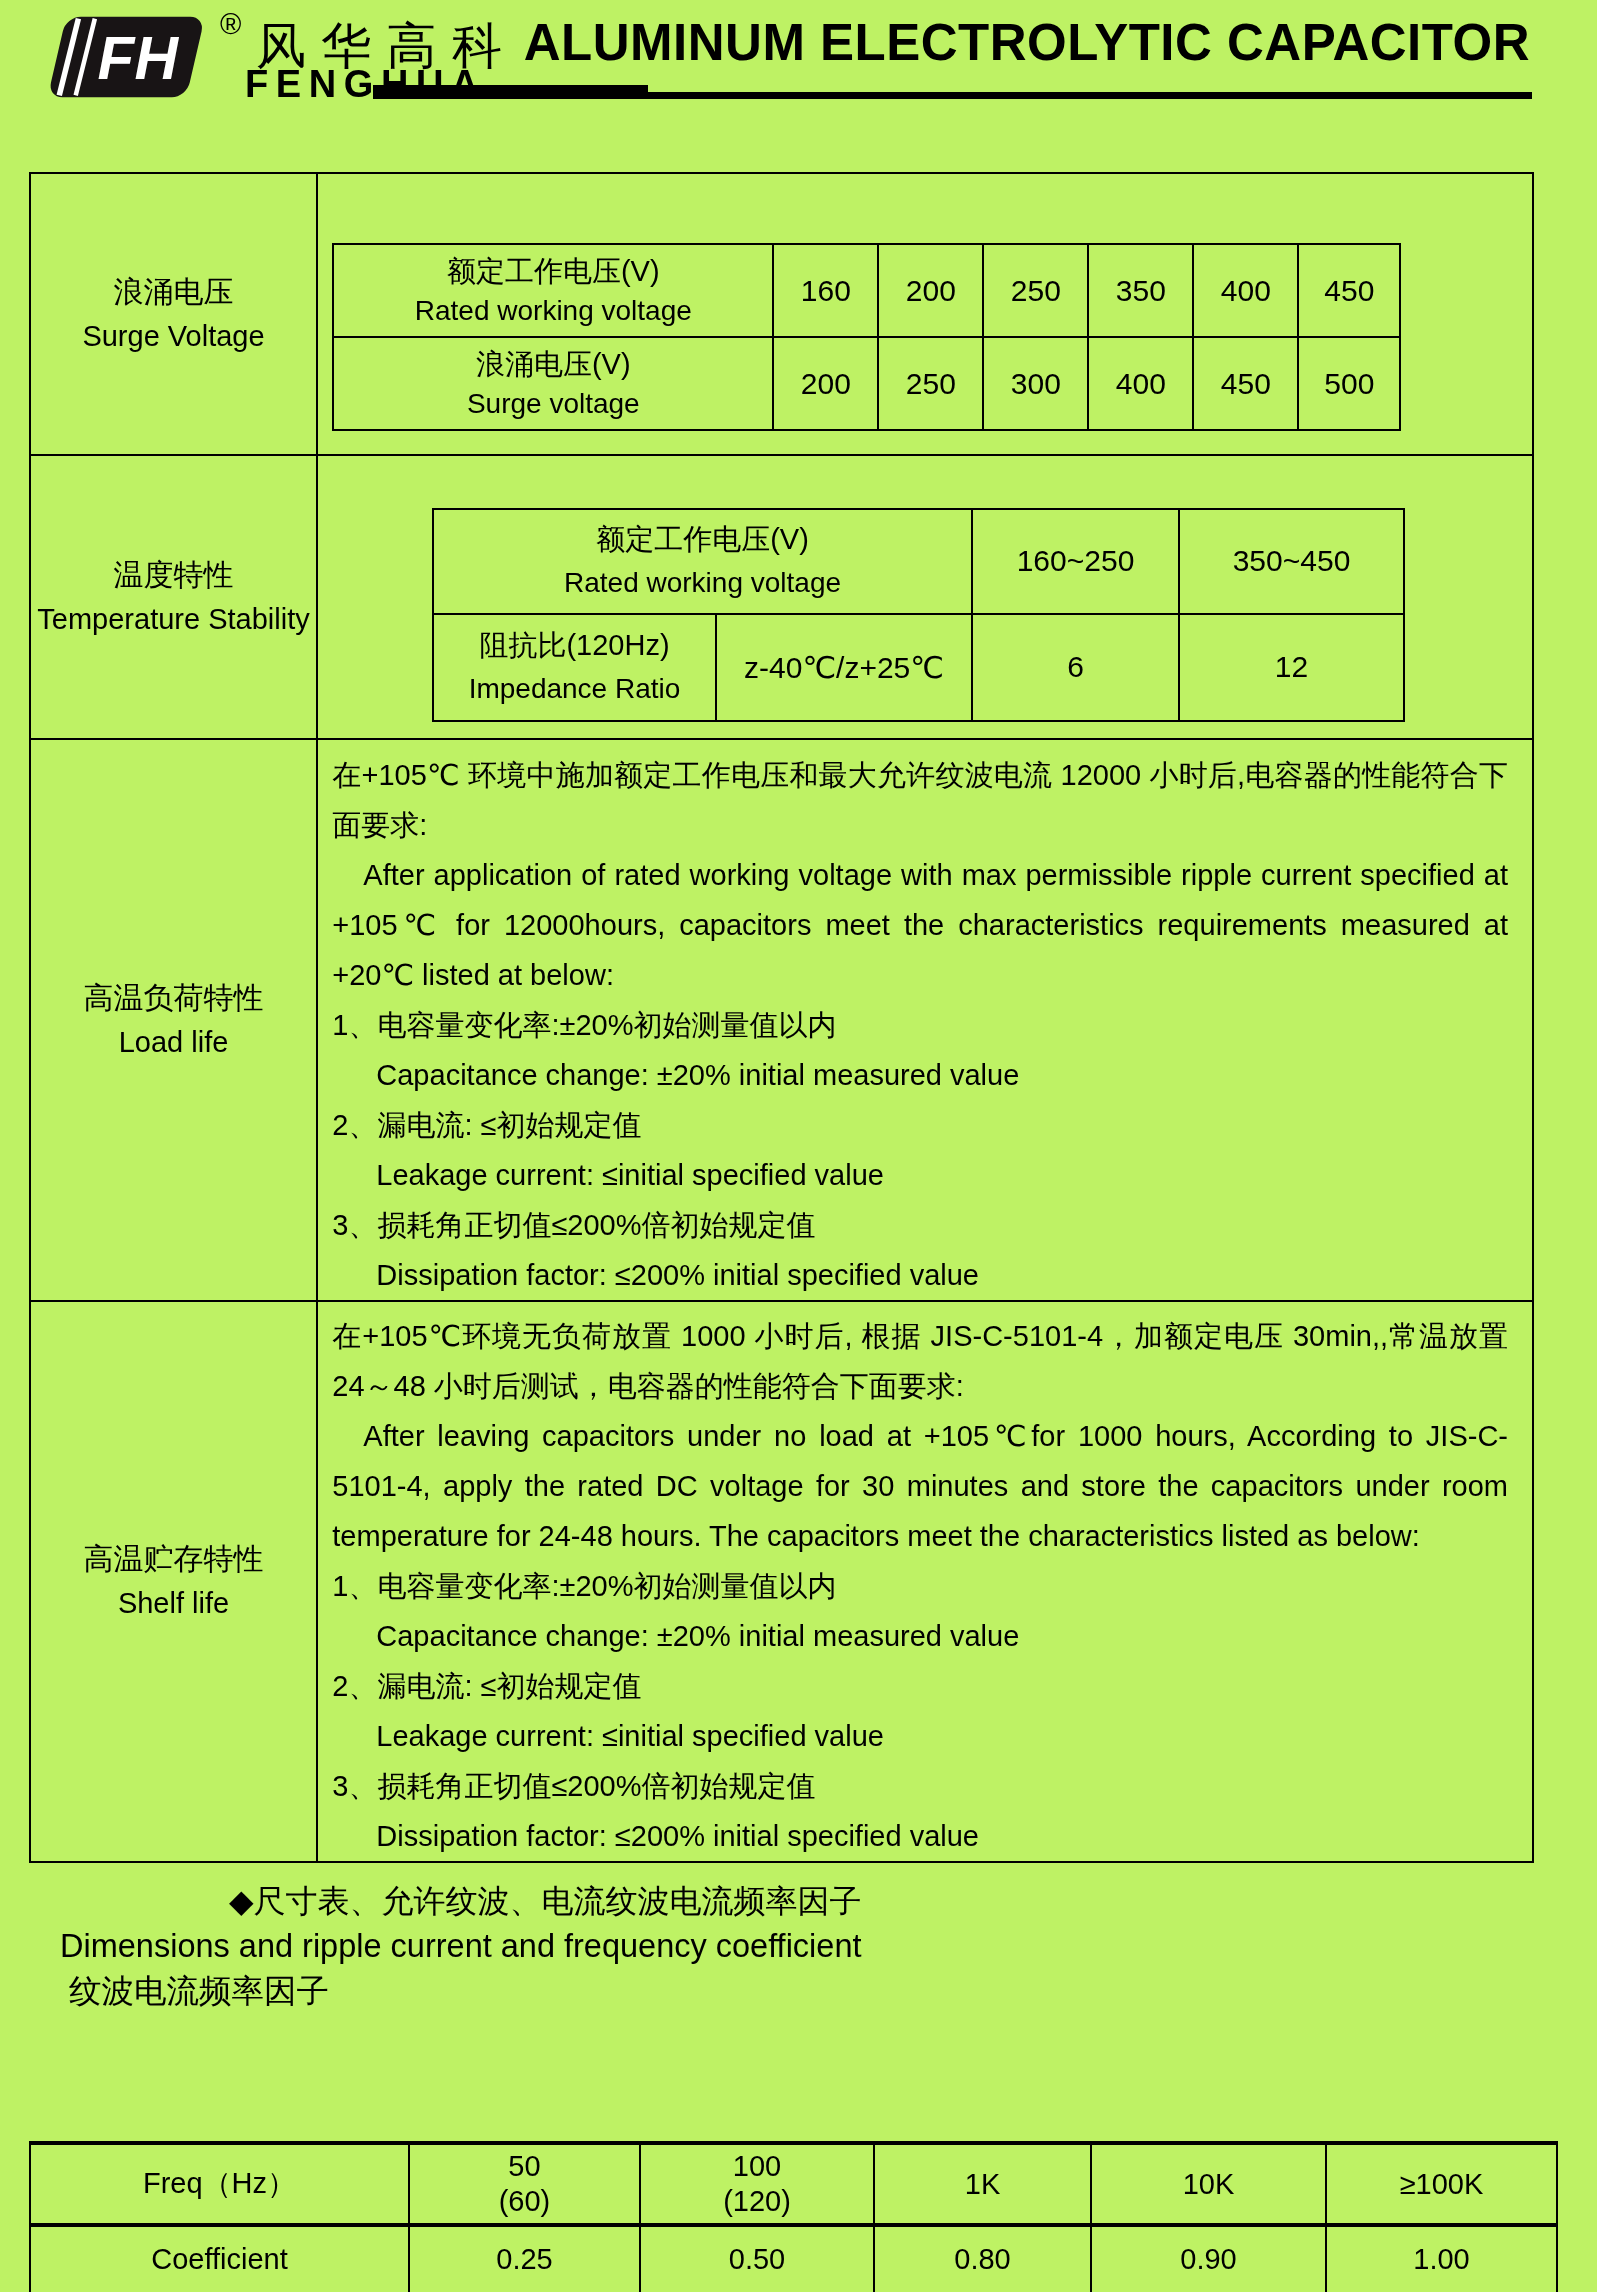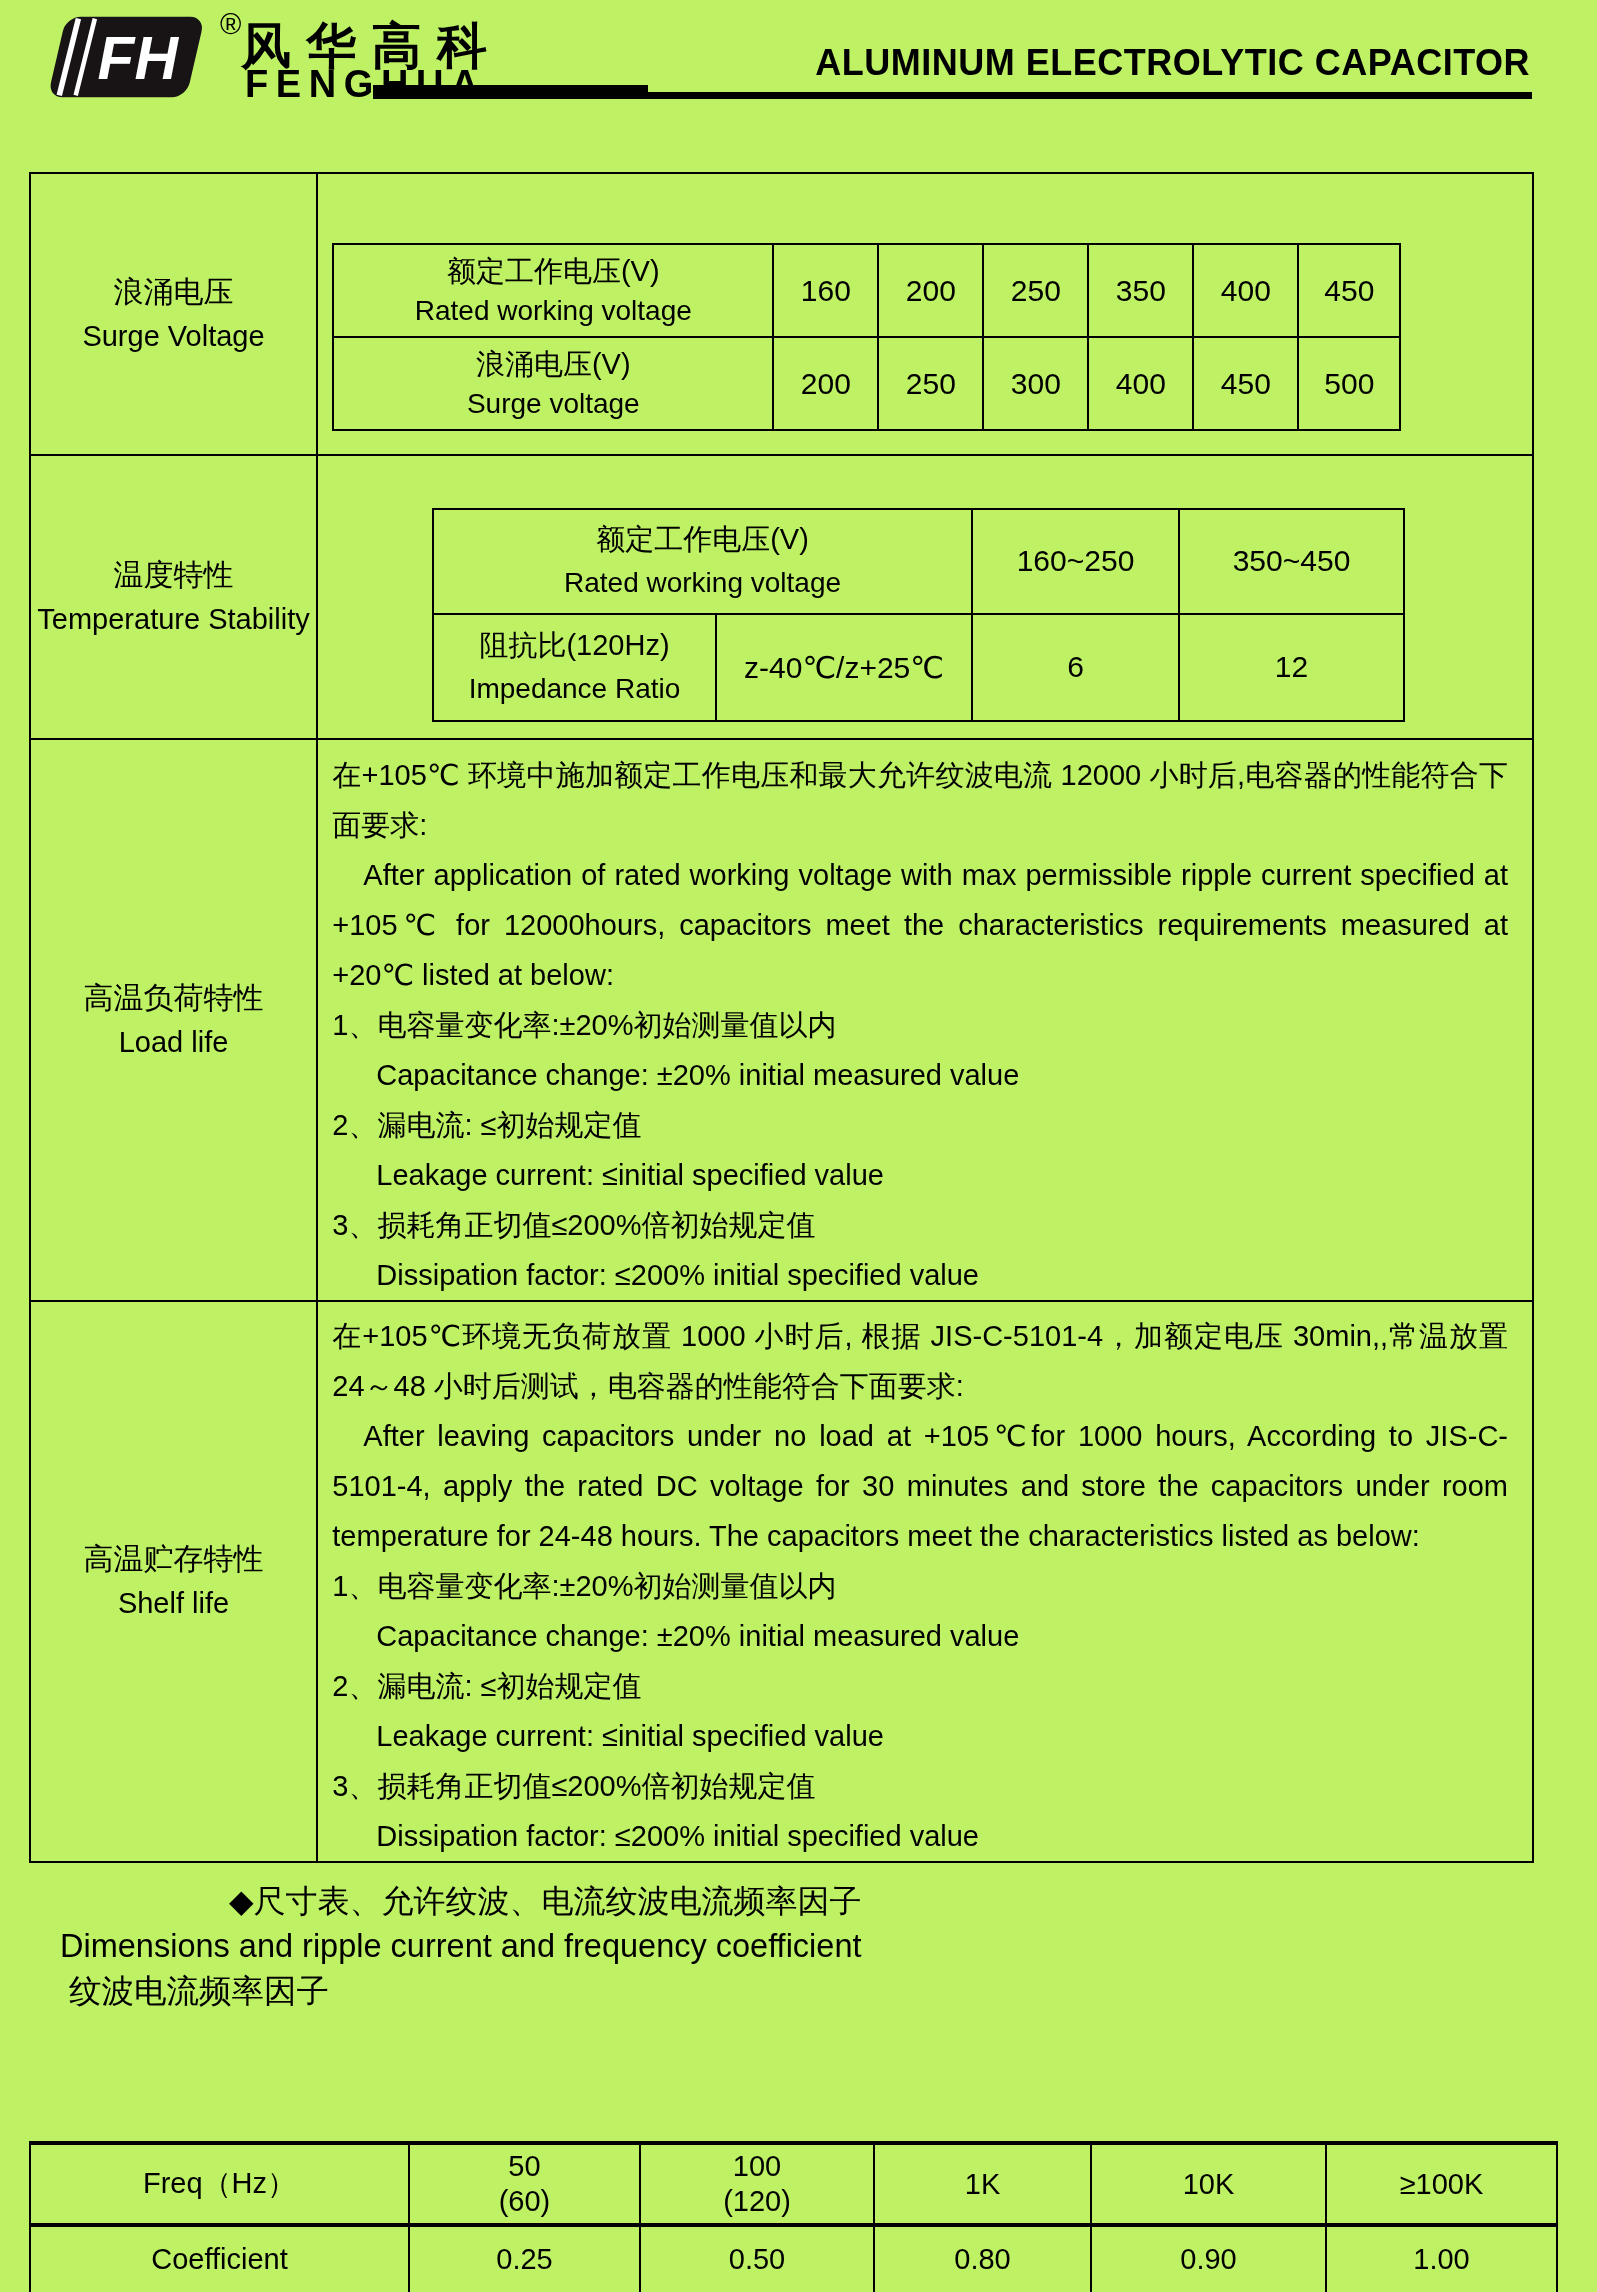--- a/index.html
+++ b/index.html
@@ -3,23 +3,23 @@
 <meta charset="utf-8">
 <style>
   * { margin:0; padding:0; box-sizing:border-box; }
   html,body { background:#ffffff; }
   body { width:1597px; font-family:"Liberation Sans","DejaVu Sans",sans-serif; color:#000; }
   .page { position:relative; width:1597px; height:2292px; background:#bef264; overflow:hidden; }
 
   
   .logo-mark { position:absolute; left:33px; top:15.3px; width:184px; height:84px; }
   .reg { position:absolute; left:220px; top:7.6px; font-size:29px; }
-  .brand-cn { position:absolute; left:241px; top:13.4px; font-size:50px; font-weight:bold; letter-spacing:15.3px; white-space:nowrap;text-align:center; }
+  .brand-cn { position:absolute; left:256px; top:13.4px; font-size:50px; font-weight:normal; letter-spacing:15.3px; white-space:nowrap;text-align:center; }
   .brand-en { position:absolute; left:245px; top:63px; font-size:38px; font-weight:bold; letter-spacing:7.6px; white-space:nowrap; }
-  .title { position:absolute; right:67px; top:42px; font-size:36px; font-weight:bold; white-space:nowrap; letter-spacing:0.5px; }
+  .title { position:absolute; right:67px; top:13px; font-size:51px; font-weight:bold; white-space:nowrap; letter-spacing:0.5px; }
   .rule-step { position:absolute; left:373px; top:85px; width:275px; height:7.6px; background:#000; }
   .rule-main { position:absolute; left:373px; top:92px; width:1159px; height:6.7px; background:#000; }
 
   
   table { border-collapse:collapse; }
   .spec { position:absolute; left:29px; top:172px; width:1503px; table-layout:fixed; }
   .spec > tbody > tr > td { border:2.9px solid #000; vertical-align:middle; }
   .row-surge { height:282px; }
   .row-temp  { height:284px; }
   .row-load  { height:552px; }

